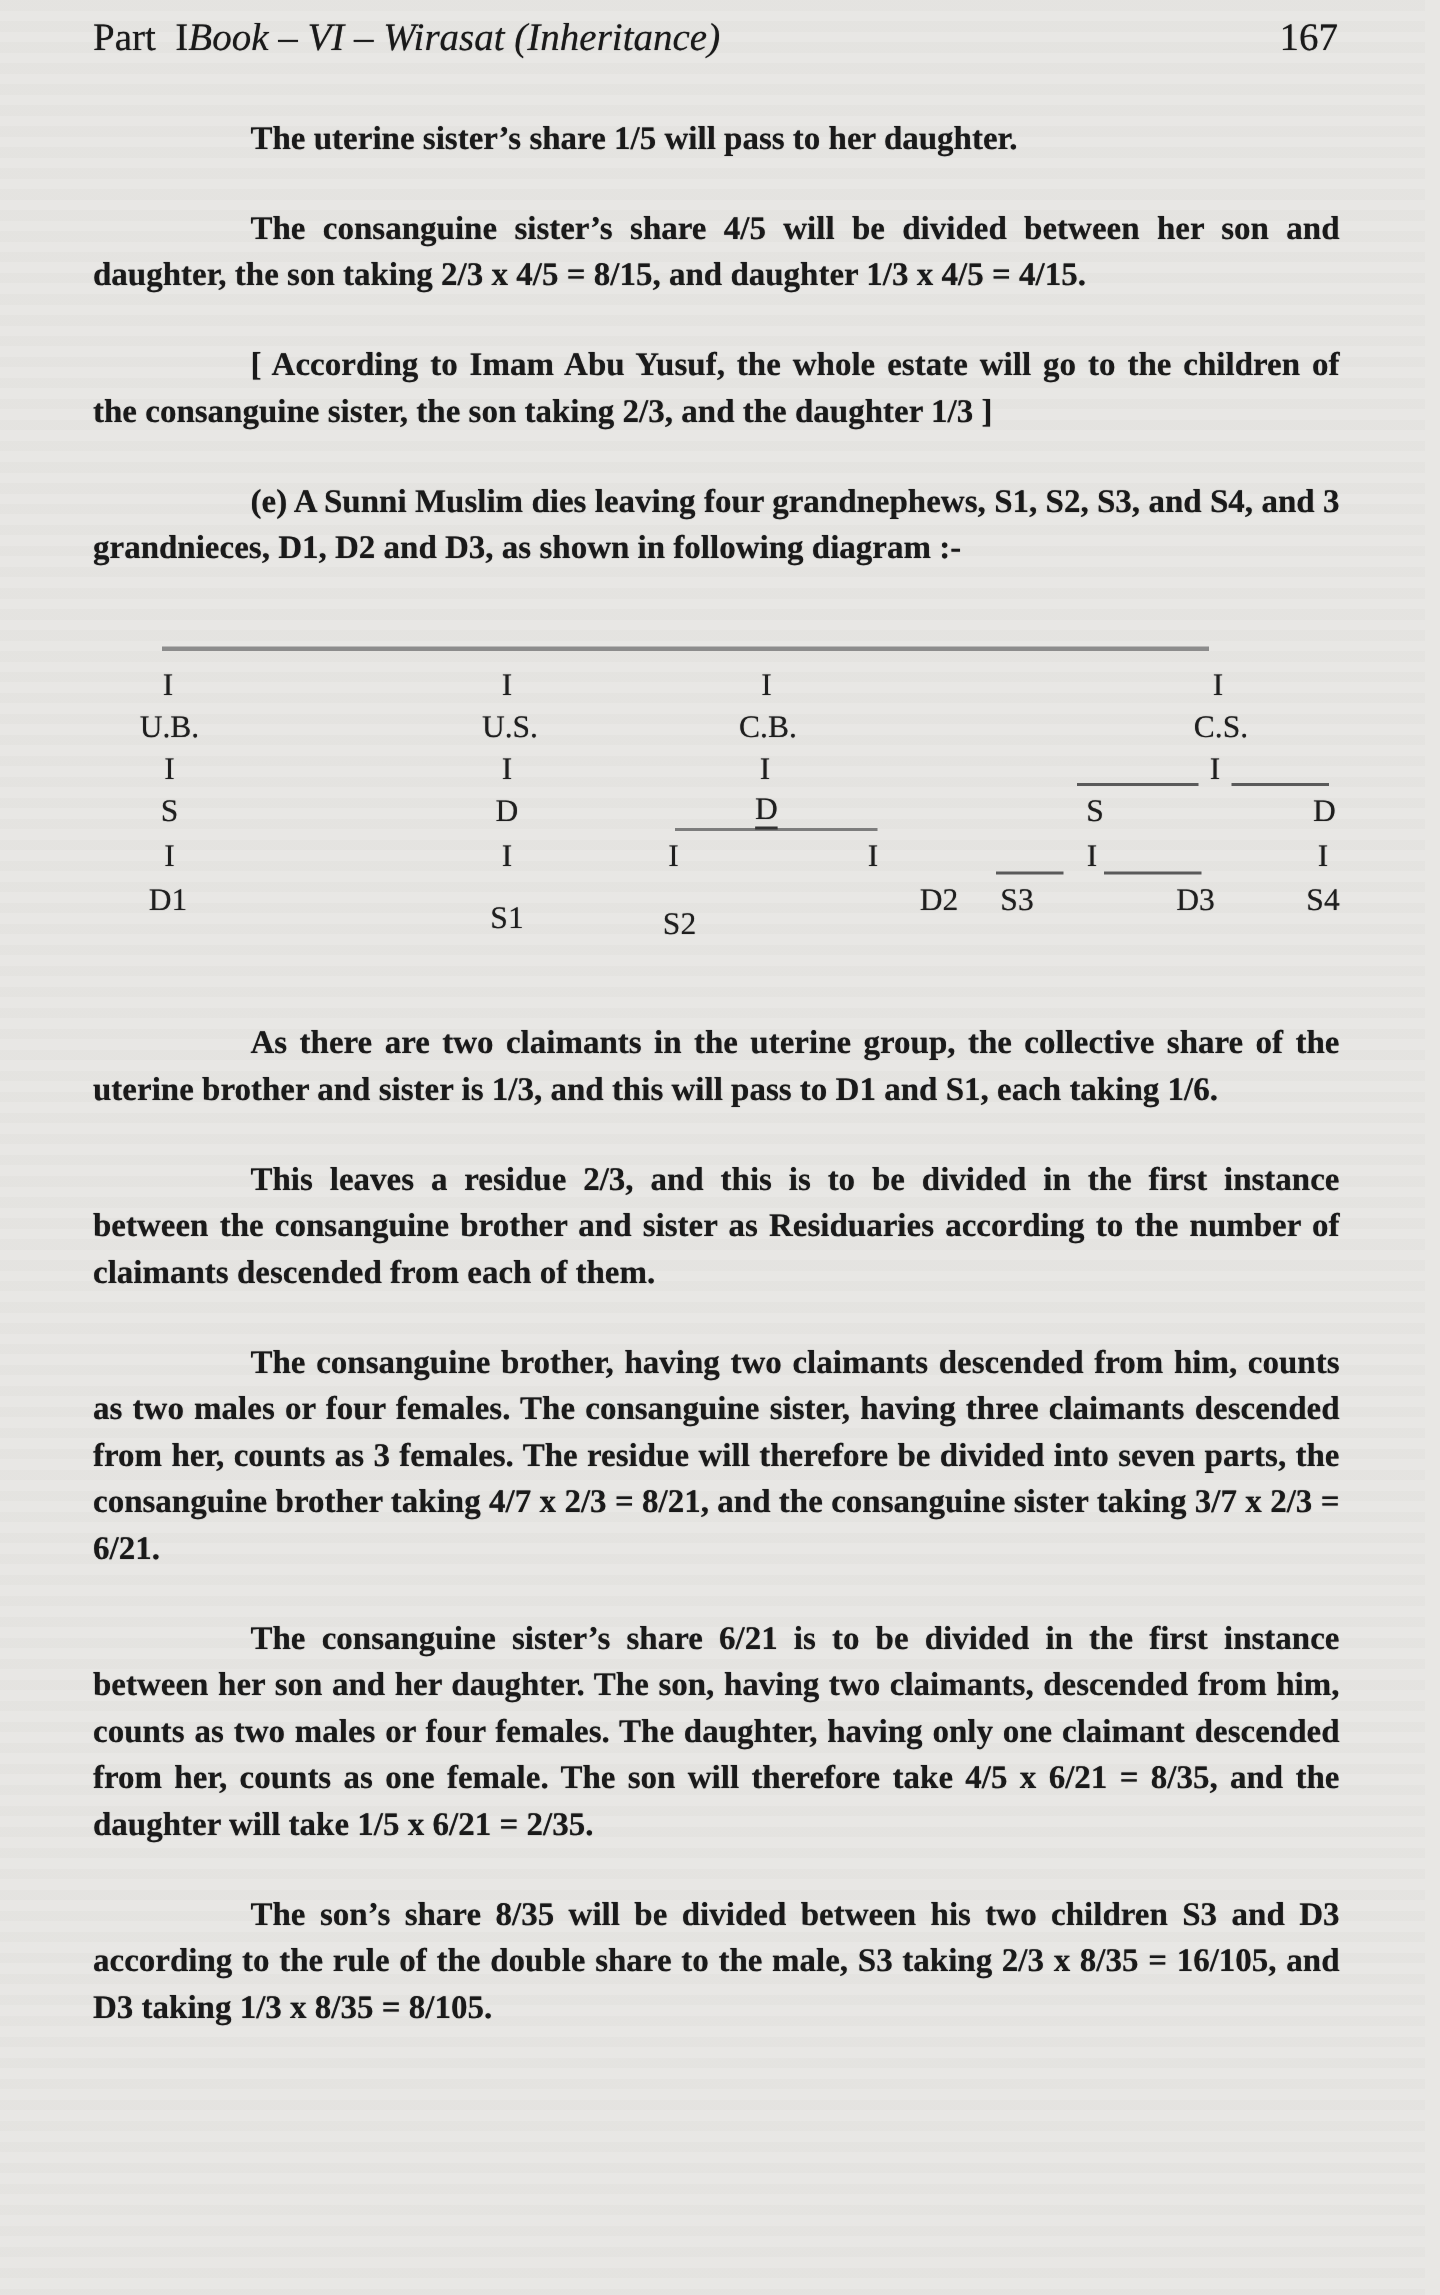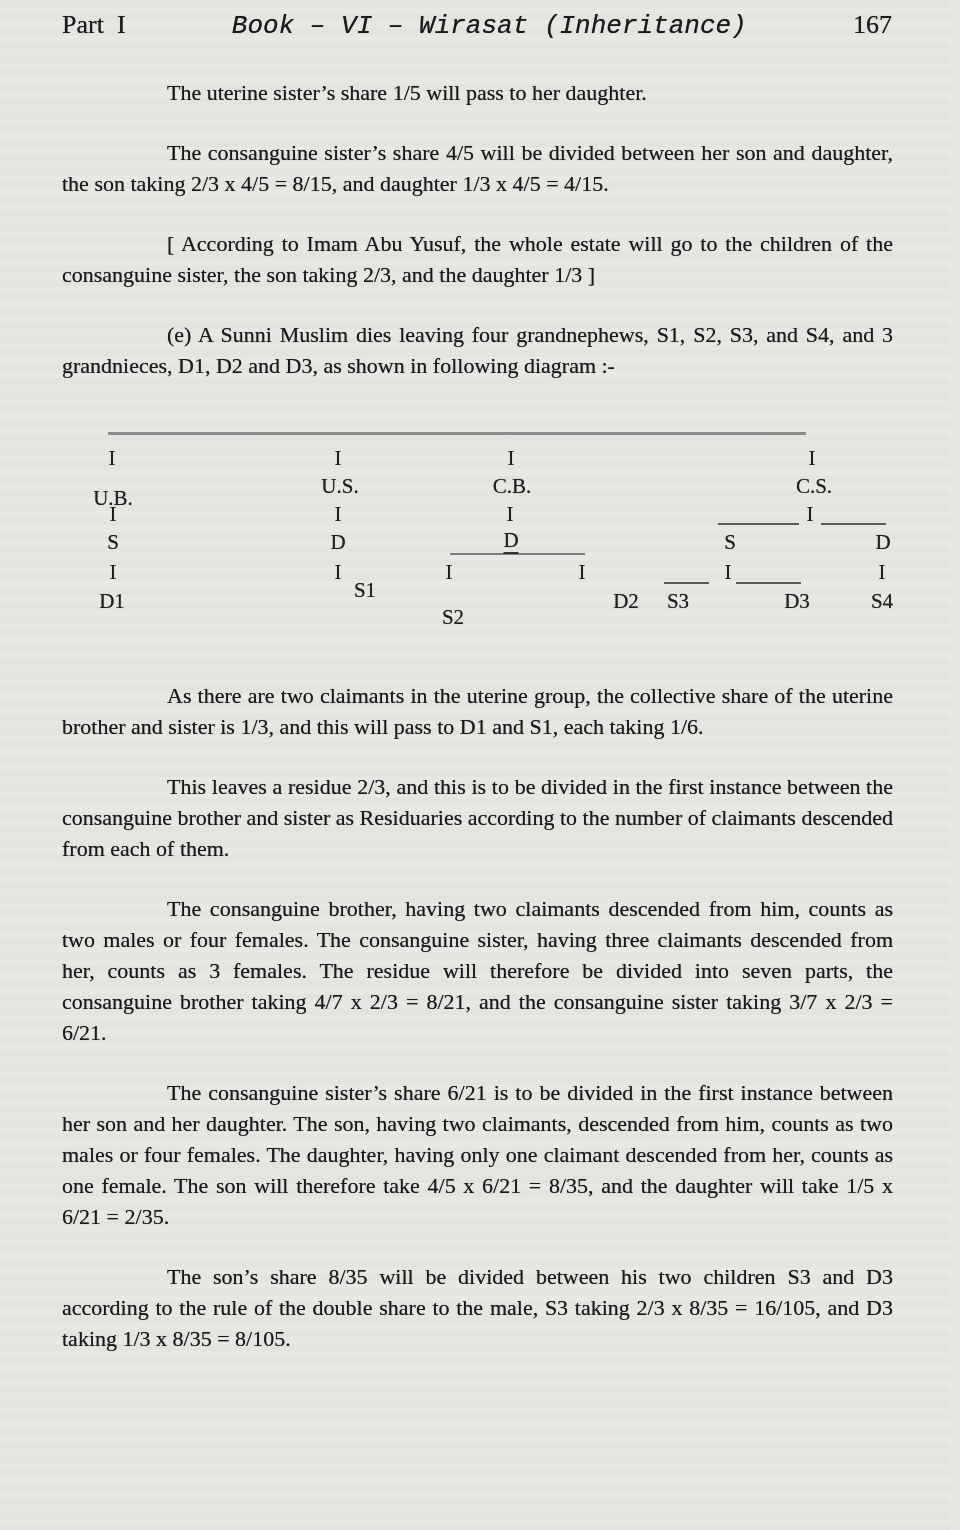--- a/index.html
+++ b/index.html
@@ -16,28 +16,29 @@
       #e8e7e4;
   }
   .header{
     display:flex;align-items:baseline;
     margin:8px 58px 0 62px;
     font-size:26px;line-height:34px;
     white-space:pre;
     text-shadow:0 0 0.7px rgba(0,0,0,.65);
   }
   .header .h-left{flex:0 0 auto;}
-  .header .h-center{flex:1 1 auto;text-align:center;font-style:italic;font-family:Liberation Mono, monospace;}
+  .header .h-center{flex:1 1 auto;font-style:italic;}
   .header .h-right{flex:0 0 auto;}
   .para{
     margin:29px 57px 0 62px;
     font-size:22px;line-height:31px;
     text-align:justify;
     text-indent:105px;
     text-shadow:0 0 0.7px rgba(0,0,0,.6);
+    font-weight:bold;
   }
   #paras-before .para:first-child{margin-top:34px;}
   #paras-after .para:first-child{margin-top:0;}
   .diagram{
     position:relative;
     height:192px;
     margin-top:46px;
     margin-bottom:61px;
   }
   .dline{position:absolute;}
@@ -73,41 +74,41 @@
       <div class="dline" style="left: 108px; width: 698px; top: 5px; height: 3px; background: rgb(140, 140, 140);"></div>
       <div class="dline" style="left: 718px; width: 81px; top: 96px; height: 2px; background: rgb(90, 90, 90);"></div>
       <div class="dline" style="left: 821px; width: 65px; top: 96px; height: 2px; background: rgb(90, 90, 90);"></div>
       <div class="dline" style="left: 450px; width: 135px; top: 126px; height: 2px; background: rgb(125, 125, 125);"></div>
       <div class="dline" style="left: 664px; width: 45px; top: 155px; height: 2px; background: rgb(90, 90, 90);"></div>
       <div class="dline" style="left: 736px; width: 65px; top: 155px; height: 2px; background: rgb(90, 90, 90);"></div>
       <span class="dnode" style="left: 112px; top: 31px;">I</span>
       <span class="dnode" style="left: 338px; top: 31px;">I</span>
       <span class="dnode" style="left: 511px; top: 31px;">I</span>
       <span class="dnode" style="left: 812px; top: 31px;">I</span>
-      <span class="dnode" style="left: 113px; top: 71px;">U.B.</span>
+      <span class="dnode" style="left: 113px; top: 59px;">U.B.</span>
       <span class="dnode" style="left: 340px; top: 59px;">U.S.</span>
       <span class="dnode" style="left: 512px; top: 59px;">C.B.</span>
       <span class="dnode" style="left: 814px; top: 59px;">C.S.</span>
       <span class="dnode" style="left: 113px; top: 87px;">I</span>
       <span class="dnode" style="left: 338px; top: 87px;">I</span>
       <span class="dnode" style="left: 510px; top: 87px;">I</span>
       <span class="dnode" style="left: 810px; top: 87px;">I</span>
       <span class="dnode" style="left: 113px; top: 115px;">S</span>
       <span class="dnode" style="left: 338px; top: 115px;">D</span>
       <span class="dnode u" style="left: 511px; top: 115px;">D</span>
       <span class="dnode" style="left: 730px; top: 115px;">S</span>
       <span class="dnode" style="left: 883px; top: 115px;">D</span>
       <span class="dnode" style="left: 113px; top: 145px;">I</span>
       <span class="dnode" style="left: 338px; top: 145px;">I</span>
       <span class="dnode" style="left: 449px; top: 145px;">I</span>
       <span class="dnode" style="left: 582px; top: 145px;">I</span>
       <span class="dnode" style="left: 728px; top: 145px;">I</span>
       <span class="dnode" style="left: 882px; top: 145px;">I</span>
       <span class="dnode" style="left: 112px; top: 174px;">D1</span>
-      <span class="dnode" style="left: 338px; top: 163px; margin-left: 27px;">S1</span>
+      <span class="dnode" style="left: 338px; top: 186px;">S1</span>
       <span class="dnode" style="left: 453px; top: 174px; margin-top: 16px;">S2</span>
       <span class="dnode" style="left: 610px; top: 174px; margin-left: 16px;">D2</span>
       <span class="dnode" style="left: 678px; top: 174px;">S3</span>
       <span class="dnode" style="left: 797px; top: 174px;">D3</span>
       <span class="dnode" style="left: 882px; top: 174px; text-align: right;">S4</span>
     </div>
 
   <div id="paras-after">
       <p class="para">As there are two claimants in the uterine group, the collective share of the uterine brother and sister is 1/3, and this will pass to D1  and S1, each taking 1/6.</p>
       <p class="para">This leaves a residue 2/3, and this is to be divided in the first instance between the consanguine brother and sister as Residuaries according to the number of claimants descended from each of them.</p>

